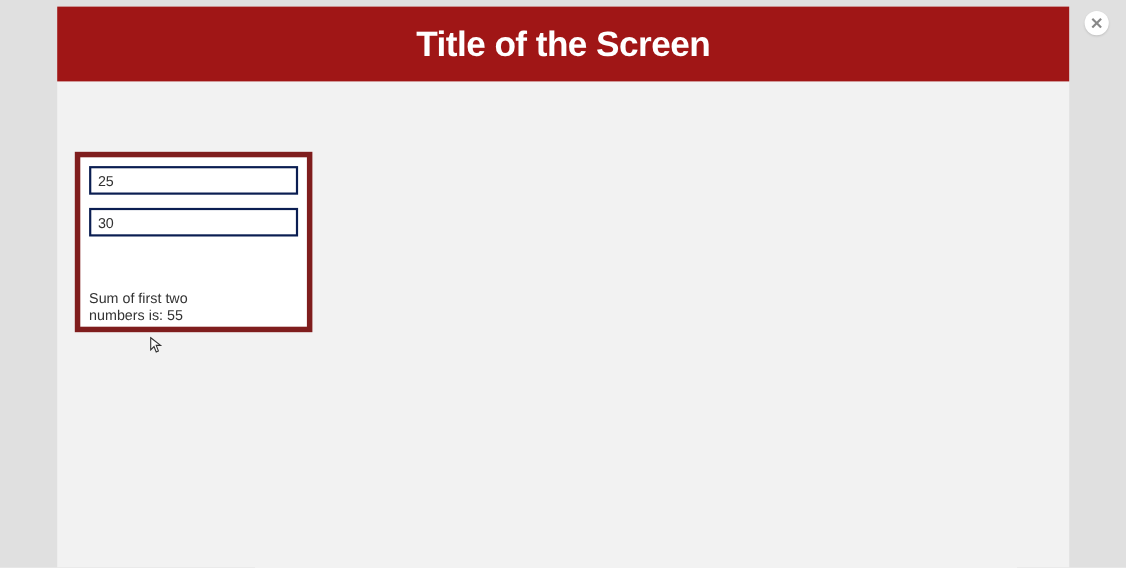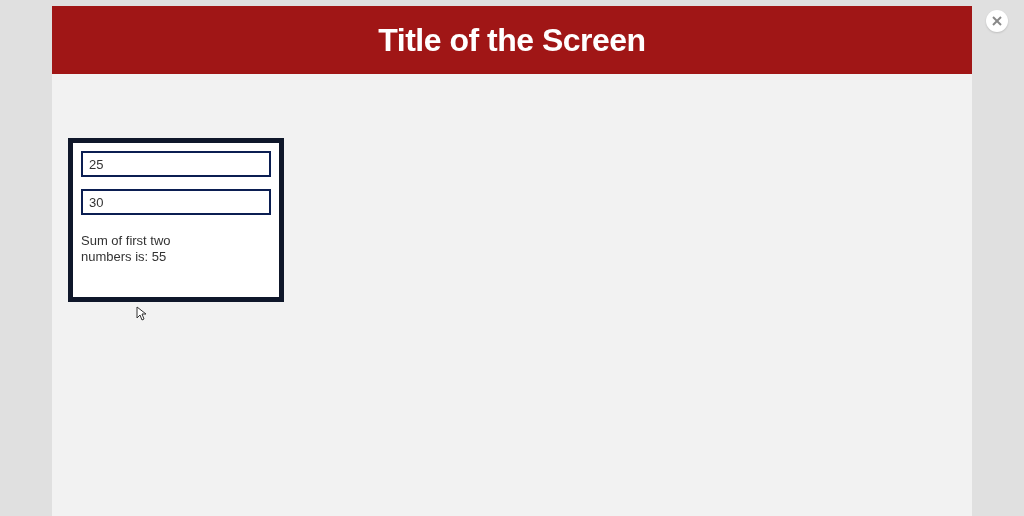--- a/index.html
+++ b/index.html
@@ -60,21 +60,21 @@
       stroke: #888888;
       stroke-width: 2;
     }
     .widget-box {
       position: absolute;
       left: 16px;
       top: 132px;
       width: 216px;
       height: 164px;
       background: #ffffff;
-      border: 5px solid #0f172a;
+      border: 5px solid #7f1d1d;
       padding: 8px;
     }
     .input-field {
       width: 100%;
       height: 26px;
       border: 2px solid #0b1e52;
       background: #ffffff;
       padding: 2px 6px;
       font-size: 13px;
       color: #333333;
@@ -83,20 +83,21 @@
       outline: none;
     }
     .input-field:nth-of-type(2){
       margin-bottom: 18px;
     }
     .result-text {
       font-size: 13px;
       color: #333333;
       line-height: 1.2;
       max-width: 130px;
+      margin-top: 30px;
     }
     .cursor {
       position: absolute;
       left: 136px;
       top: 306px;
       width: 12px;
       height: 16px;
       pointer-events: none;
     }
     .cursor svg {

